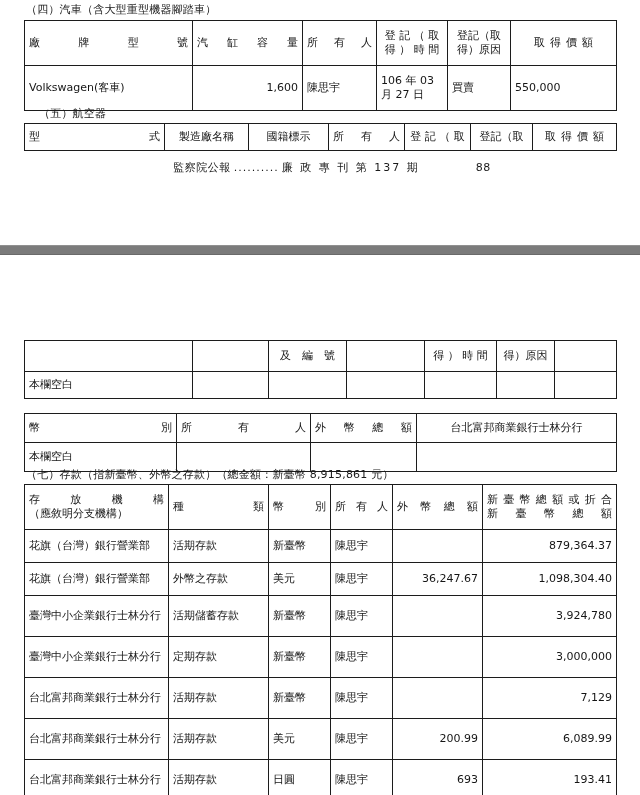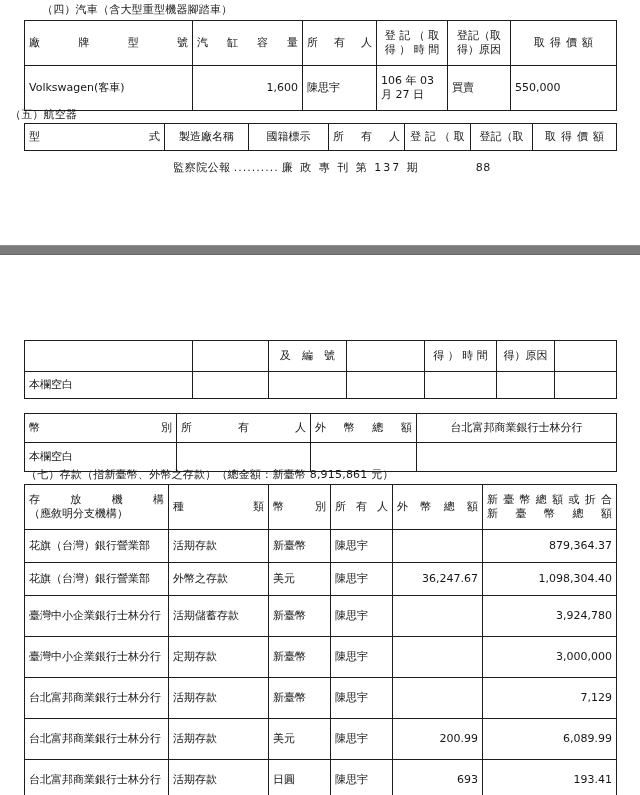--- a/index.html
+++ b/index.html
@@ -70,23 +70,23 @@
   }
   .spread.center { justify-content: center; gap: 5px; }
   .hdr { text-align: center; }
   .num { text-align: right; font-family: "DejaVu Sans", "Liberation Sans", sans-serif; }
   .lft { text-align: left; }
   .ctr { text-align: center; }
   .tall { height: 40px; }
   .two-line { line-height: 14px; }
 
   
-  #veh-title { position: absolute; left: 42px; top: 2px; }
+  #veh-title { position: absolute; left: 26px; top: 2px; }
   #veh-table { position: absolute; left: 24px; top: 20px; width: 592px; }
-  #air-title { position: absolute; left: 10px; top: 107px; }
+  #air-title { position: absolute; left: 39px; top: 107px; font-family: Liberation Mono, monospace; }
   #air-table { position: absolute; left: 24px; top: 123px; width: 592px; }
 
   #footer-line {
     position: absolute;
     left: 0;
     top: 160px;
     width: 640px;
     text-align: center;
     font-size: 11px;
     white-space: nowrap;

